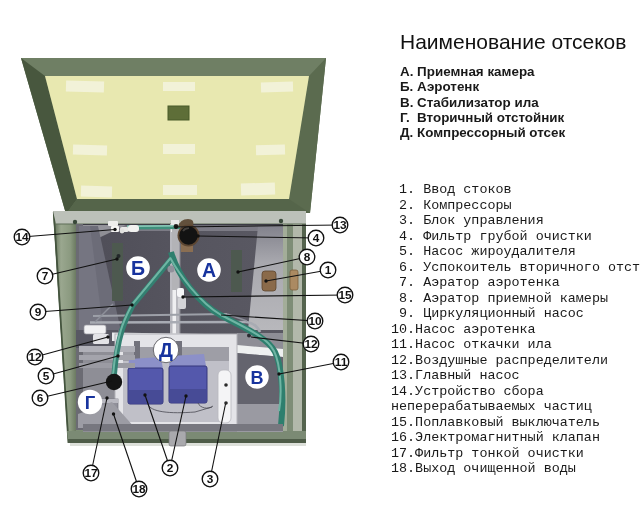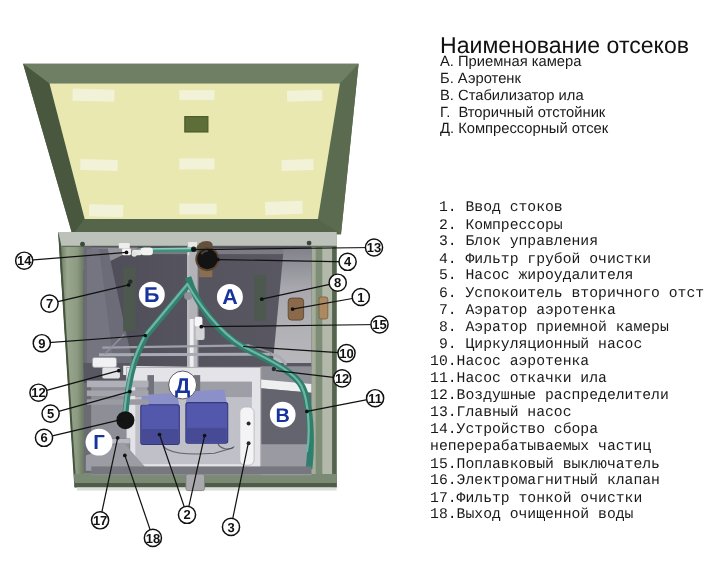--- a/index.html
+++ b/index.html
@@ -356,21 +356,21 @@
 
     <g>
           <circle cx="341" cy="362" r="7.8" fill="#fff" stroke="#111" stroke-width="1.35"></circle>
           <text x="341" y="366.2">11</text>
         </g>
   </g>
 </svg>
 
 <div class="h1" style="left:400px;top:30px;">Наименование отсеков</div>
 
-<div class="ll" style="left:400px;top:48px;">А. Приемная камера
+<div class="ll" style="left:400px;top:64px;font-weight:bold;">А. Приемная камера
 Б. Аэротенк
 В. Стабилизатор ила
 Г.  Вторичный отстойник
 Д. Компрессорный отсек</div>
 
 
 <div class="nl" style="left:391px;top:182px;font-family:Liberation Mono, monospace;"> 1. Ввод стоков
  2. Компрессоры
  3. Блок управления
  4. Фильтр грубой очистки

